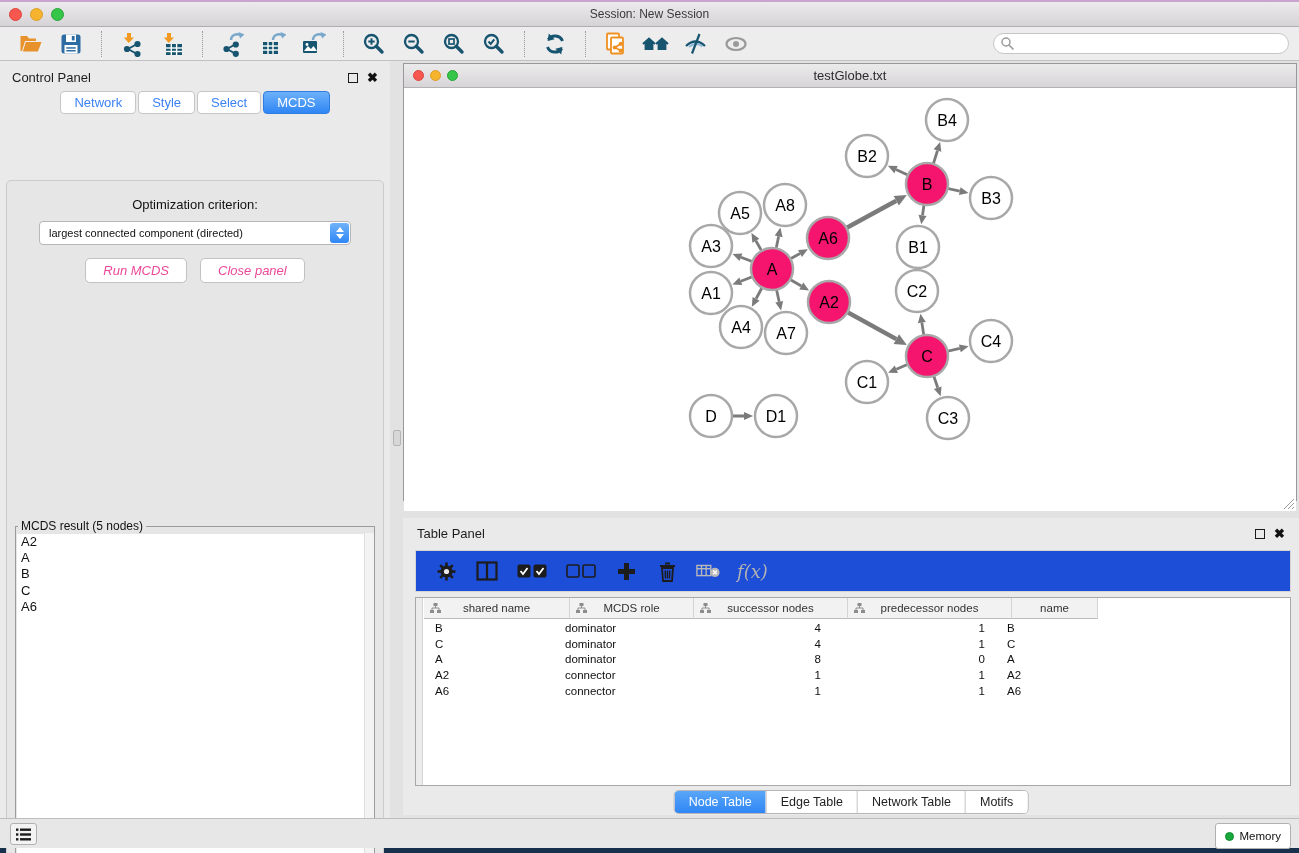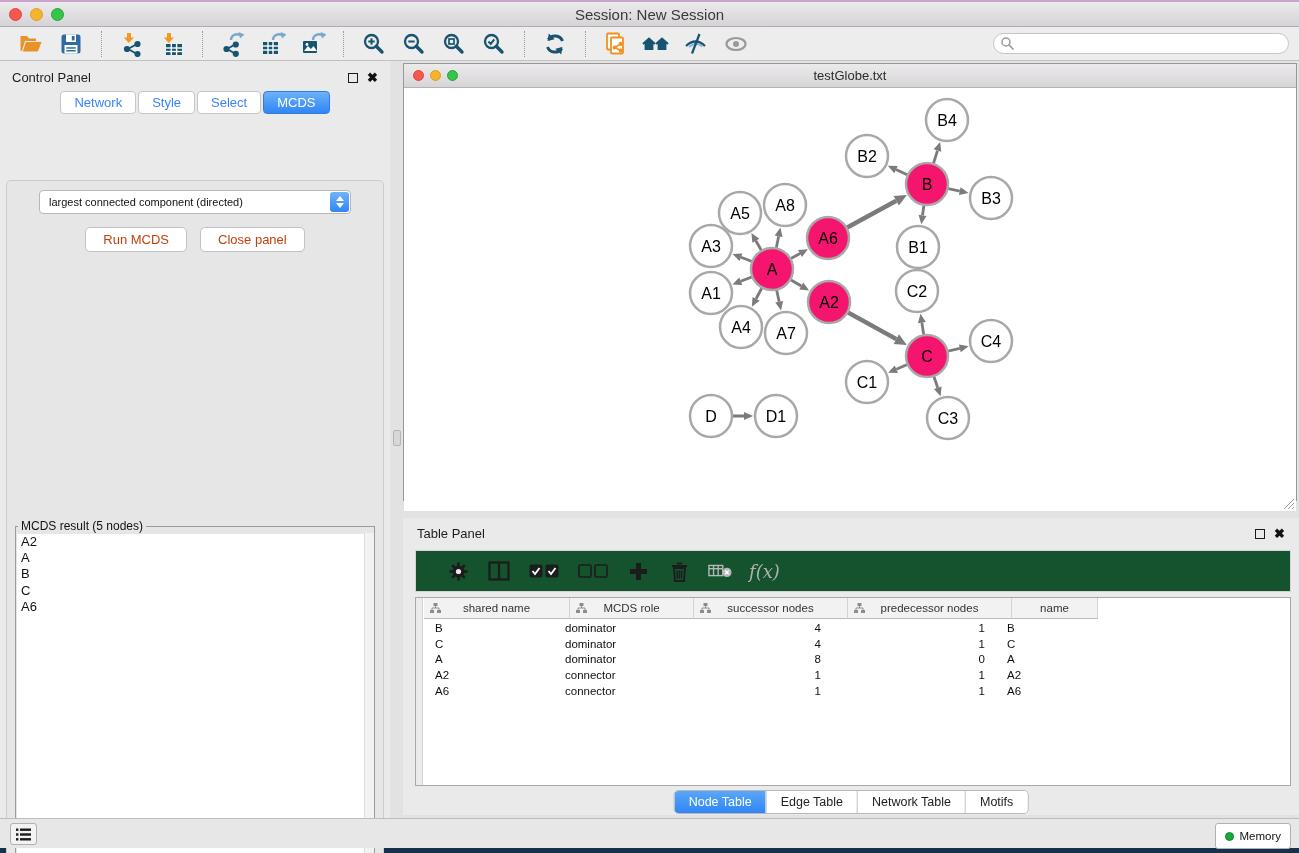--- a/index.html
+++ b/index.html
@@ -11,21 +11,21 @@
 
   
   .titlebar { position:absolute; left:0; top:2px; width:1299px; height:25px;
     background:linear-gradient(#eceaec,#d6d3d6); border-bottom:1px solid #b0adb0;
     display:flex; align-items:center; }
   .traffic { display:flex; gap:8px; margin-left:9px; }
   .tl { width:13px; height:13px; border-radius:50%; }
   .tl.red{ background:#f6574e; border:1px solid #df443c; }
   .tl.yellow{ background:#f5b32e; border:1px solid #dc9e26; }
   .tl.green{ background:#35c649; border:1px solid #29a33a; }
-  .titlebar-title { position:absolute; left:0; right:0; text-align:center; font-size:15px; color:#3a3a3a; }
+  .titlebar-title { position:absolute; left:0; right:0; text-align:center; font-size:12px; color:#3a3a3a; }
 
   .toolbar { position:absolute; left:0; top:27px; width:1299px; height:34px;
     background:#eeedee; border-bottom:1px solid #c2c0c2; display:flex; align-items:center; padding-left:6px; }
   .tb-group { display:flex; align-items:center; padding:0 5px; }
   .tb-sep { width:1px; height:26px; border-left:1px dotted #9a9a9a; margin:0 5px; }
   .tb-btn { width:40px; height:30px; display:flex; align-items:center; justify-content:center; }
   .search-wrap { margin-left:auto; margin-right:10px; position:relative; }
   .search-input { width:296px; height:21px; border:1px solid #c6c4c6; border-radius:11px; background:#fff;
     padding-left:24px; font-size:12px; color:#333; outline:none; }
   .search-icon-pos { position:absolute; left:7px; top:3px; }
@@ -45,21 +45,21 @@
     background:#e7e6e7; border:1px solid #cccacc; border-radius:5px; }
   .opt-label { text-align:center; font-size:13px; color:#111; margin-top:16px; }
   .opt-select { position:relative; width:312px; height:24px; margin:9px auto 0 auto; background:#fff;
     border:1px solid #b8b6b8; border-radius:4px; display:flex; align-items:center; }
   .opt-select-value { font-size:11px; color:#111; padding-left:9px; white-space:nowrap; }
   .select-stepper { position:absolute; right:1px; top:1px; bottom:1px; width:19px; border-radius:3px;
     background:linear-gradient(#71b3fa,#2f86f5); display:flex; flex-direction:column; align-items:center; justify-content:center; gap:2px; }
   .tri-up { width:0; height:0; border-left:4px solid transparent; border-right:4px solid transparent; border-bottom:5px solid #fff; }
   .tri-down { width:0; height:0; border-left:4px solid transparent; border-right:4px solid transparent; border-top:5px solid #fff; }
   .cp-buttons { display:flex; justify-content:center; gap:13px; margin-top:13px; }
-  .cp-btn { font-size:13px; color:#c2410c; background:#fff; border:1px solid #c3c1c3; border-radius:5px; padding:4px 17px; }
+  .cp-btn { font-size:13px; color:#ec4899; background:#fff; border:1px solid #c3c1c3; border-radius:5px; padding:4px 17px;font-style:italic; }
 
   .mcds-fieldset { position:absolute; left:8px; top:338px; width:360px; height:340px;
     border:1px solid #9c9a9c; background:transparent; }
   .mcds-legend { font-size:12px; color:#111; padding:0 3px; margin-left:2px; }
   .mcds-list { position:absolute; left:1px; right:1px; top:1px; bottom:1px; background:#fff; overflow:hidden; }
   .result-item { font-size:13px; color:#111; padding-left:4px; line-height:16.2px; }
   .list-scroll { position:absolute; right:0; top:0; bottom:0; width:10px; background:#f3f3f3; border-left:1px solid #dedede; }
 
   .divider-handle { position:absolute; left:393px; top:430px; width:8px; height:16px;
     background:#d8d7d8; border:1px solid #b5b3b5; border-radius:2px; }
@@ -73,21 +73,21 @@
   .tl.small { width:11px; height:11px; }
   .net-title { position:absolute; left:0; right:0; text-align:center; font-size:13px; color:#2c2c2c; }
   .net-canvas { position:relative; width:892px; height:423px; background:#fff; }
   .resize-grip { position:absolute; right:1px; bottom:1px; }
 
   
   .table-panel { position:absolute; left:403px; top:518px; width:896px; height:297px; background:#ebeaeb; }
   .tp-header { display:flex; align-items:center; padding:8px 14px 4px 14px; }
   .tp-title { font-size:13px; color:#1d1d1d; }
   .tp-toolbar { position:absolute; left:12px; top:32px; width:876px; height:42px;
-    background:#14532d; border:1px solid #d5d3d5; display:flex; align-items:center; padding-left:30px; gap:17px; }
+    background:#1d4ed8; border:1px solid #d5d3d5; display:flex; align-items:center; padding-left:18px; gap:17px; }
   .tp-icon { display:flex; align-items:center; justify-content:center; width:24px; height:24px; }
   .fx-label { font-family:"DejaVu Serif", serif; font-style:italic; font-size:18px; color:#b2b2b2; }
 
   .data-table { position:absolute; left:12px; top:79px; width:876px; height:189px;
     background:#fff; border:1px solid #a9a7a9; overflow:hidden; }
   .gutter { position:absolute; left:0; top:0; bottom:0; width:7px; background:#ececec; border-right:1px solid #d4d4d4; }
   .t-head { position:absolute; left:8px; top:0; height:21px; display:flex; }
   .th { height:21px; background:#f3f2f3; border-right:1px solid #d5d3d5; border-bottom:1px solid #bdbbbd;
     display:flex; align-items:center; justify-content:center; gap:5px; font-size:11.5px; color:#333; }
   .th .sitemap { position:absolute; left:6px; }
@@ -300,20 +300,21 @@
       <div class="close-x">✖</div>
     </div>
   </div>
   <div class="cp-tabs">
       <div class="cp-tab">Network</div>
       <div class="cp-tab">Style</div>
       <div class="cp-tab">Select</div>
       <div class="cp-tab active">MCDS</div>
     </div>
   <div class="cp-pane">
+    <div class="opt-label">Optimization criterion:</div>
     <div class="opt-select">
       <span class="opt-select-value">largest connected component (directed)</span>
       <span class="select-stepper">
           <span class="tri-up"></span>
           <span class="tri-down"></span>
         </span>
     </div>
     <div class="cp-buttons">
       <button class="cp-btn">Run MCDS</button>
       <button class="cp-btn">Close panel</button>

